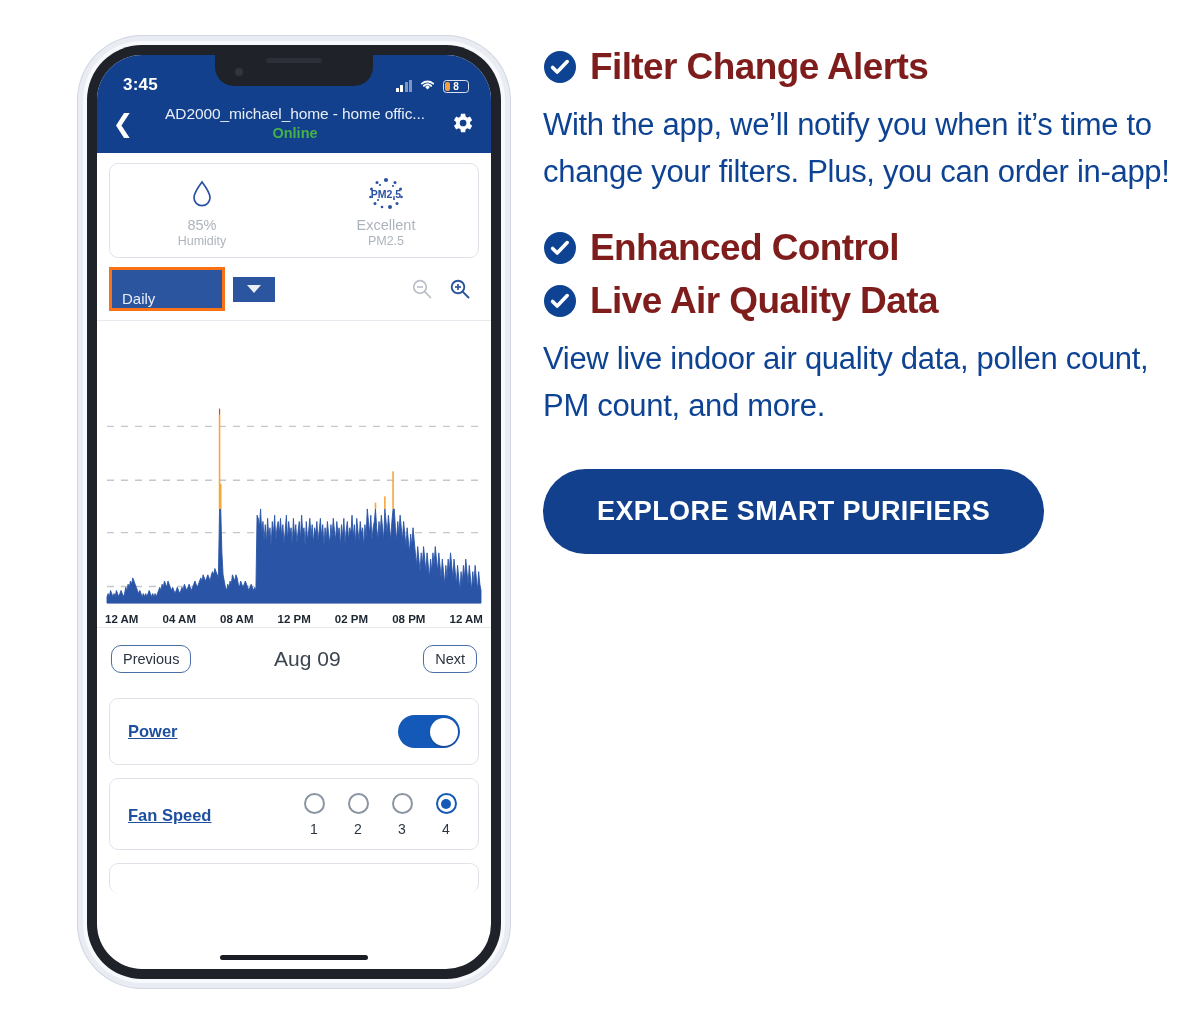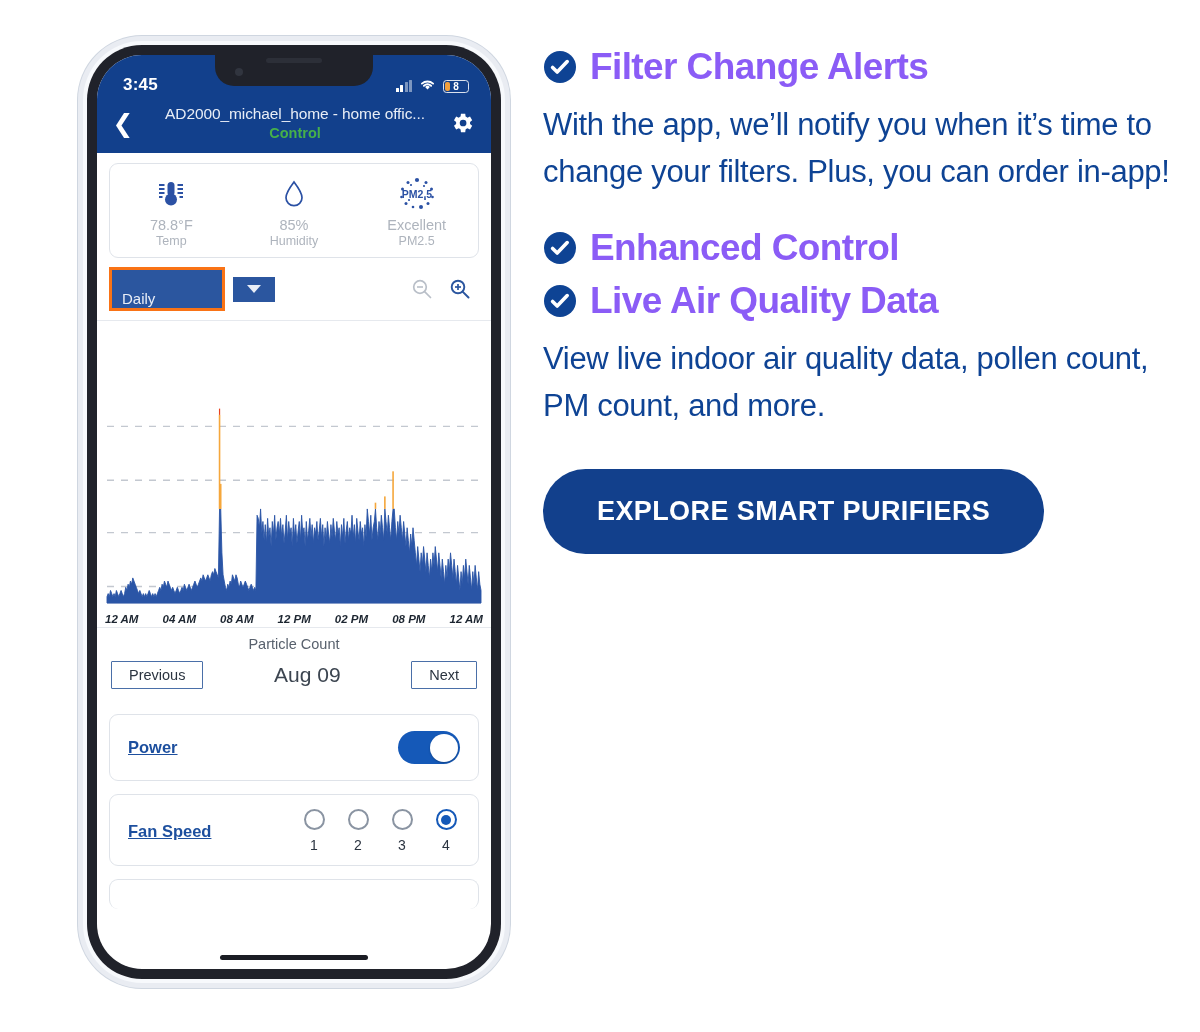--- a/index.html
+++ b/index.html
@@ -135,28 +135,28 @@
   }
   .tool-spacer { flex: 1; }
   .zoom-btn { width: 34px; height: 30px; display:flex; align-items:center; justify-content:center; }
 
   
   .chart-area { position: relative; height: 300px; background: #fff; }
   .chart-area svg { display: block; }
   .axis-row {
     display: flex; justify-content: space-between;
     padding: 2px 8px 0 8px;
-    font-size: 11.5px; font-weight: 700; color: #1c2530; font-style: italic;
+    font-size: 11.5px; font-weight: 700; color: #1c2530;
   }
   .chart-foot { border-top: 1px solid #e6e9ee; margin-top: 6px; padding: 8px 14px 12px 14px; }
   .chart-metric { text-align: center; font-size: 14.5px; color: #58616d; }
   .nav-row { display: flex; align-items: center; justify-content: space-between; margin-top: 9px; }
   .nav-btn {
     border: 1px solid #4a6fa8; background: #fff; color: #2b3440;
-    font-size: 14.5px; padding: 5px 17px; border-radius: 1px;
+    font-size: 14.5px; padding: 5px 11px; border-radius: 10px;
     font-family: "Liberation Sans", sans-serif;
   }
   .nav-date { font-size: 21px; color: #3c4550; }
 
   
   .ctrl-card {
     margin: 13px 12px 0 12px; background: #fff;
     border: 1px solid #dfe3e9; border-radius: 9px;
     display: flex; align-items: center; justify-content: space-between;
     padding: 16px 18px;
@@ -193,21 +193,21 @@
     position: absolute; left: 50%; bottom: 9px; transform: translateX(-50%);
     width: 148px; height: 5.5px; border-radius: 3px; background: #1b1d24;
   }
 
   
   .panel { position: absolute; left: 543px; top: 48px; width: 630px; }
   .feature { margin-bottom: 4px; }
   .feat-head { display: flex; align-items: center; gap: 13px; margin-bottom: 16px; }
   .check-badge { flex: 0 0 34px; width: 34px; height: 34px; }
   .feat-title {
-    font-size: 37px; font-weight: 700; color: #8b5cf6;
+    font-size: 37px; font-weight: 700; color: #7f1d1d;
     letter-spacing: -.6px; line-height: 1;
   }
   .feat-body {
     font-size: 31px; color: #0e4394; line-height: 1.52;
     letter-spacing: -.3px; margin-bottom: 34px;
   }
   .cta {
     display: inline-block; margin-top: 6px;
     background: #12408c; color: #fff;
     font-size: 27px; font-weight: 700; letter-spacing: .4px;
@@ -252,53 +252,33 @@
             <span class="batt-fill"></span>
             <span class="batt-num">8</span>
           </span>
         </div>
       </div>
 
       <div class="app-header">
         <div class="hdr-back">❮</div>
         <div class="hdr-mid">
           <div class="hdr-title">AD2000_michael_home - home offic...</div>
-          <div class="hdr-status">Control</div>
+          <div class="hdr-status">Online</div>
         </div>
         <div class="gear-ico">
           <svg width="26" height="26" viewBox="0 0 24 24">
             <path fill="#fff" d="M19.4 13a7.6 7.6 0 0 0 0-2l2-1.5-2-3.4-2.4 1a7.7 7.7 0 0 0-1.7-1L15 3.5h-4l-.3 2.6a7.7 7.7 0 0 0-1.7 1l-2.4-1-2 3.4L6.6 11a7.6 7.6 0 0 0 0 2l-2 1.5 2 3.4 2.4-1c.5.4 1.1.8 1.7 1l.3 2.6h4l.3-2.6c.6-.2 1.2-.6 1.7-1l2.4 1 2-3.4Z"></path>
             <circle cx="13" cy="12" r="3.1" fill="#12408c"></circle>
           </svg>
         </div>
       </div>
 
       <div class="app-body">
 
         <div class="sensor-card">
-          <div class="sensor">
-            <div class="sensor-ico">
-              <svg width="34" height="34" viewBox="0 0 34 34">
-                <g fill="#2b51a4">
-                  <rect x="13.5" y="5" width="7" height="14" rx="3.5"></rect>
-                  <circle cx="17" cy="22.5" r="6"></circle>
-                  <rect x="5" y="7" width="5.5" height="2"></rect>
-                    <rect x="5" y="11" width="5.5" height="2"></rect>
-                  <rect x="5" y="15" width="5.5" height="2"></rect>
-                    <rect x="5" y="19" width="3.5" height="2"></rect>
-                  <rect x="23.5" y="7" width="5.5" height="2"></rect>
-                    <rect x="23.5" y="11" width="5.5" height="2"></rect>
-                  <rect x="23.5" y="15" width="5.5" height="2"></rect>
-                    <rect x="25.5" y="19" width="3.5" height="2"></rect>
-                </g>
-              </svg>
-            </div>
-            <div class="sensor-val">78.8°F</div>
-            <div class="sensor-lbl">Temp</div>
-          </div>
           <div class="sensor">
             <div class="sensor-ico">
               <svg width="34" height="34" viewBox="0 0 34 34">
                 <path d="M17 5 C17 5 9 15.5 9 20.7 A8 8 0 0 0 25 20.7 C25 15.5 17 5 17 5 Z" fill="none" stroke="#2b51a4" stroke-width="1.7"></path>
               </svg>
             </div>
             <div class="sensor-val">85%</div>
             <div class="sensor-lbl">Humidity</div>
           </div>
           <div class="sensor">
@@ -370,21 +350,20 @@
               <span>04 AM</span>
               <span>08 AM</span>
               <span>12 PM</span>
               <span>02 PM</span>
               <span>08 PM</span>
               <span>12 AM</span>
             </div>
         </div>
 
         <div class="chart-foot">
-          <div class="chart-metric">Particle Count</div>
           <div class="nav-row">
             <button class="nav-btn">Previous</button>
             <div class="nav-date">Aug 09</div>
             <button class="nav-btn">Next</button>
           </div>
         </div>
 
         <div class="ctrl-card">
           <div class="ctrl-lbl">Power</div>
           <div class="toggle">

